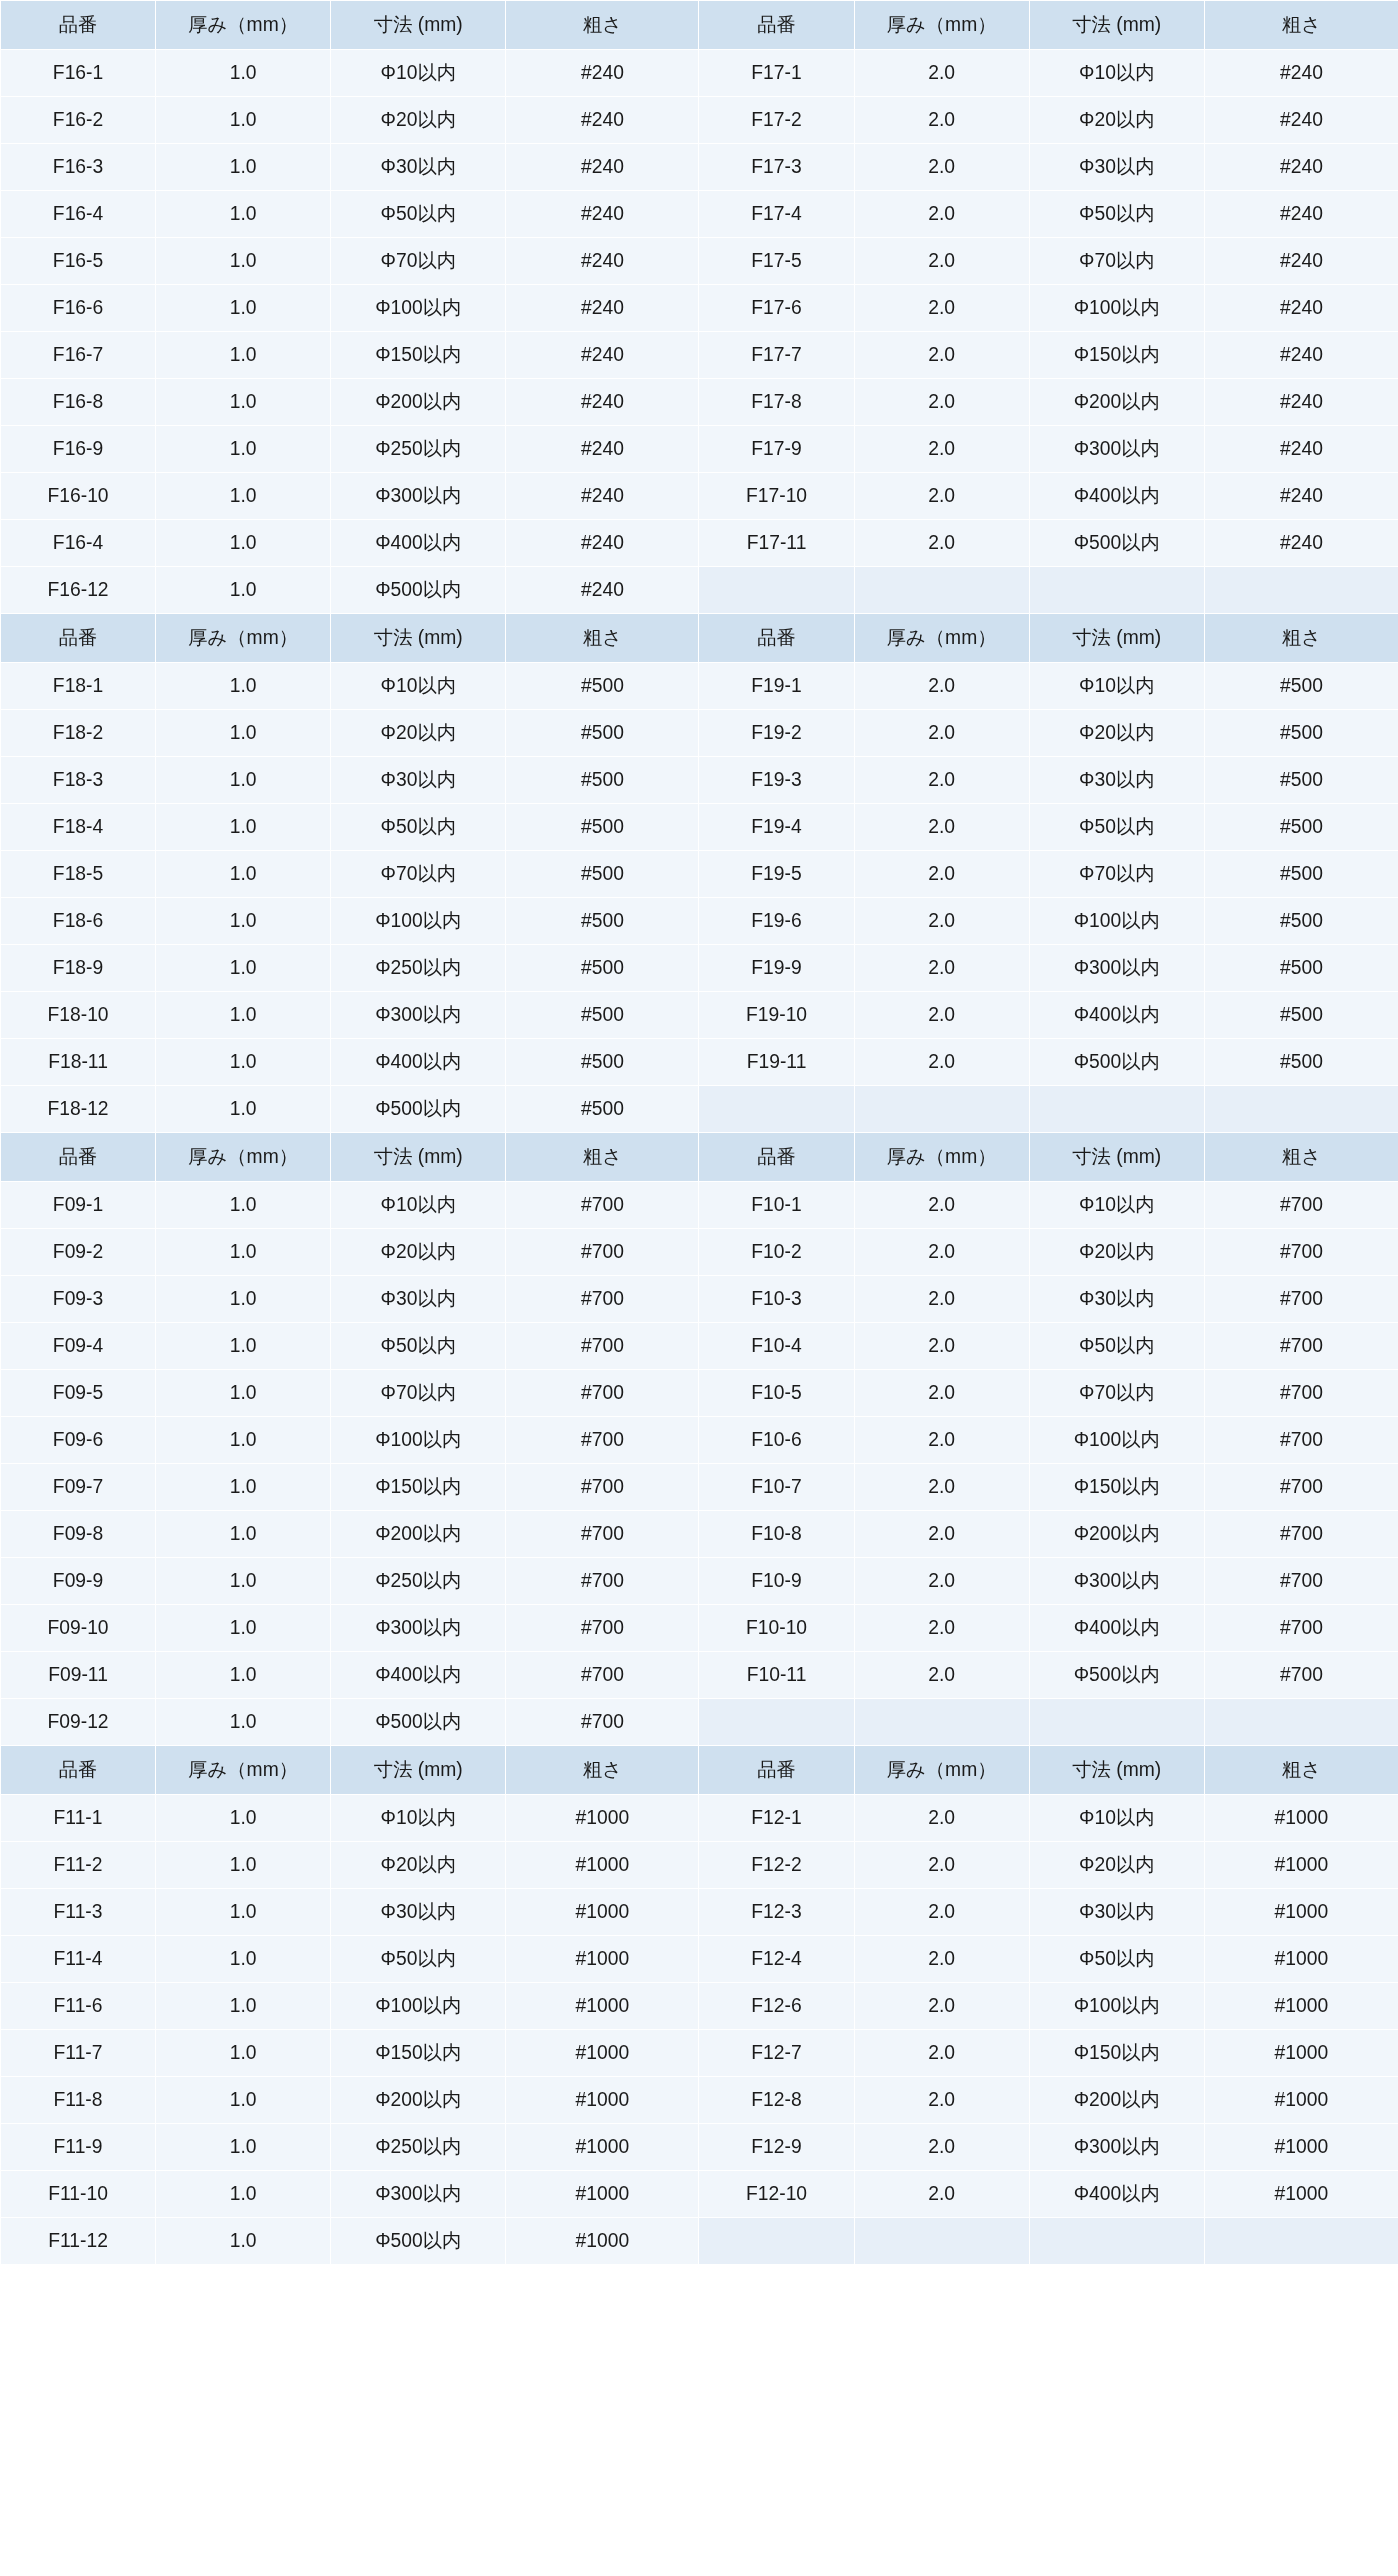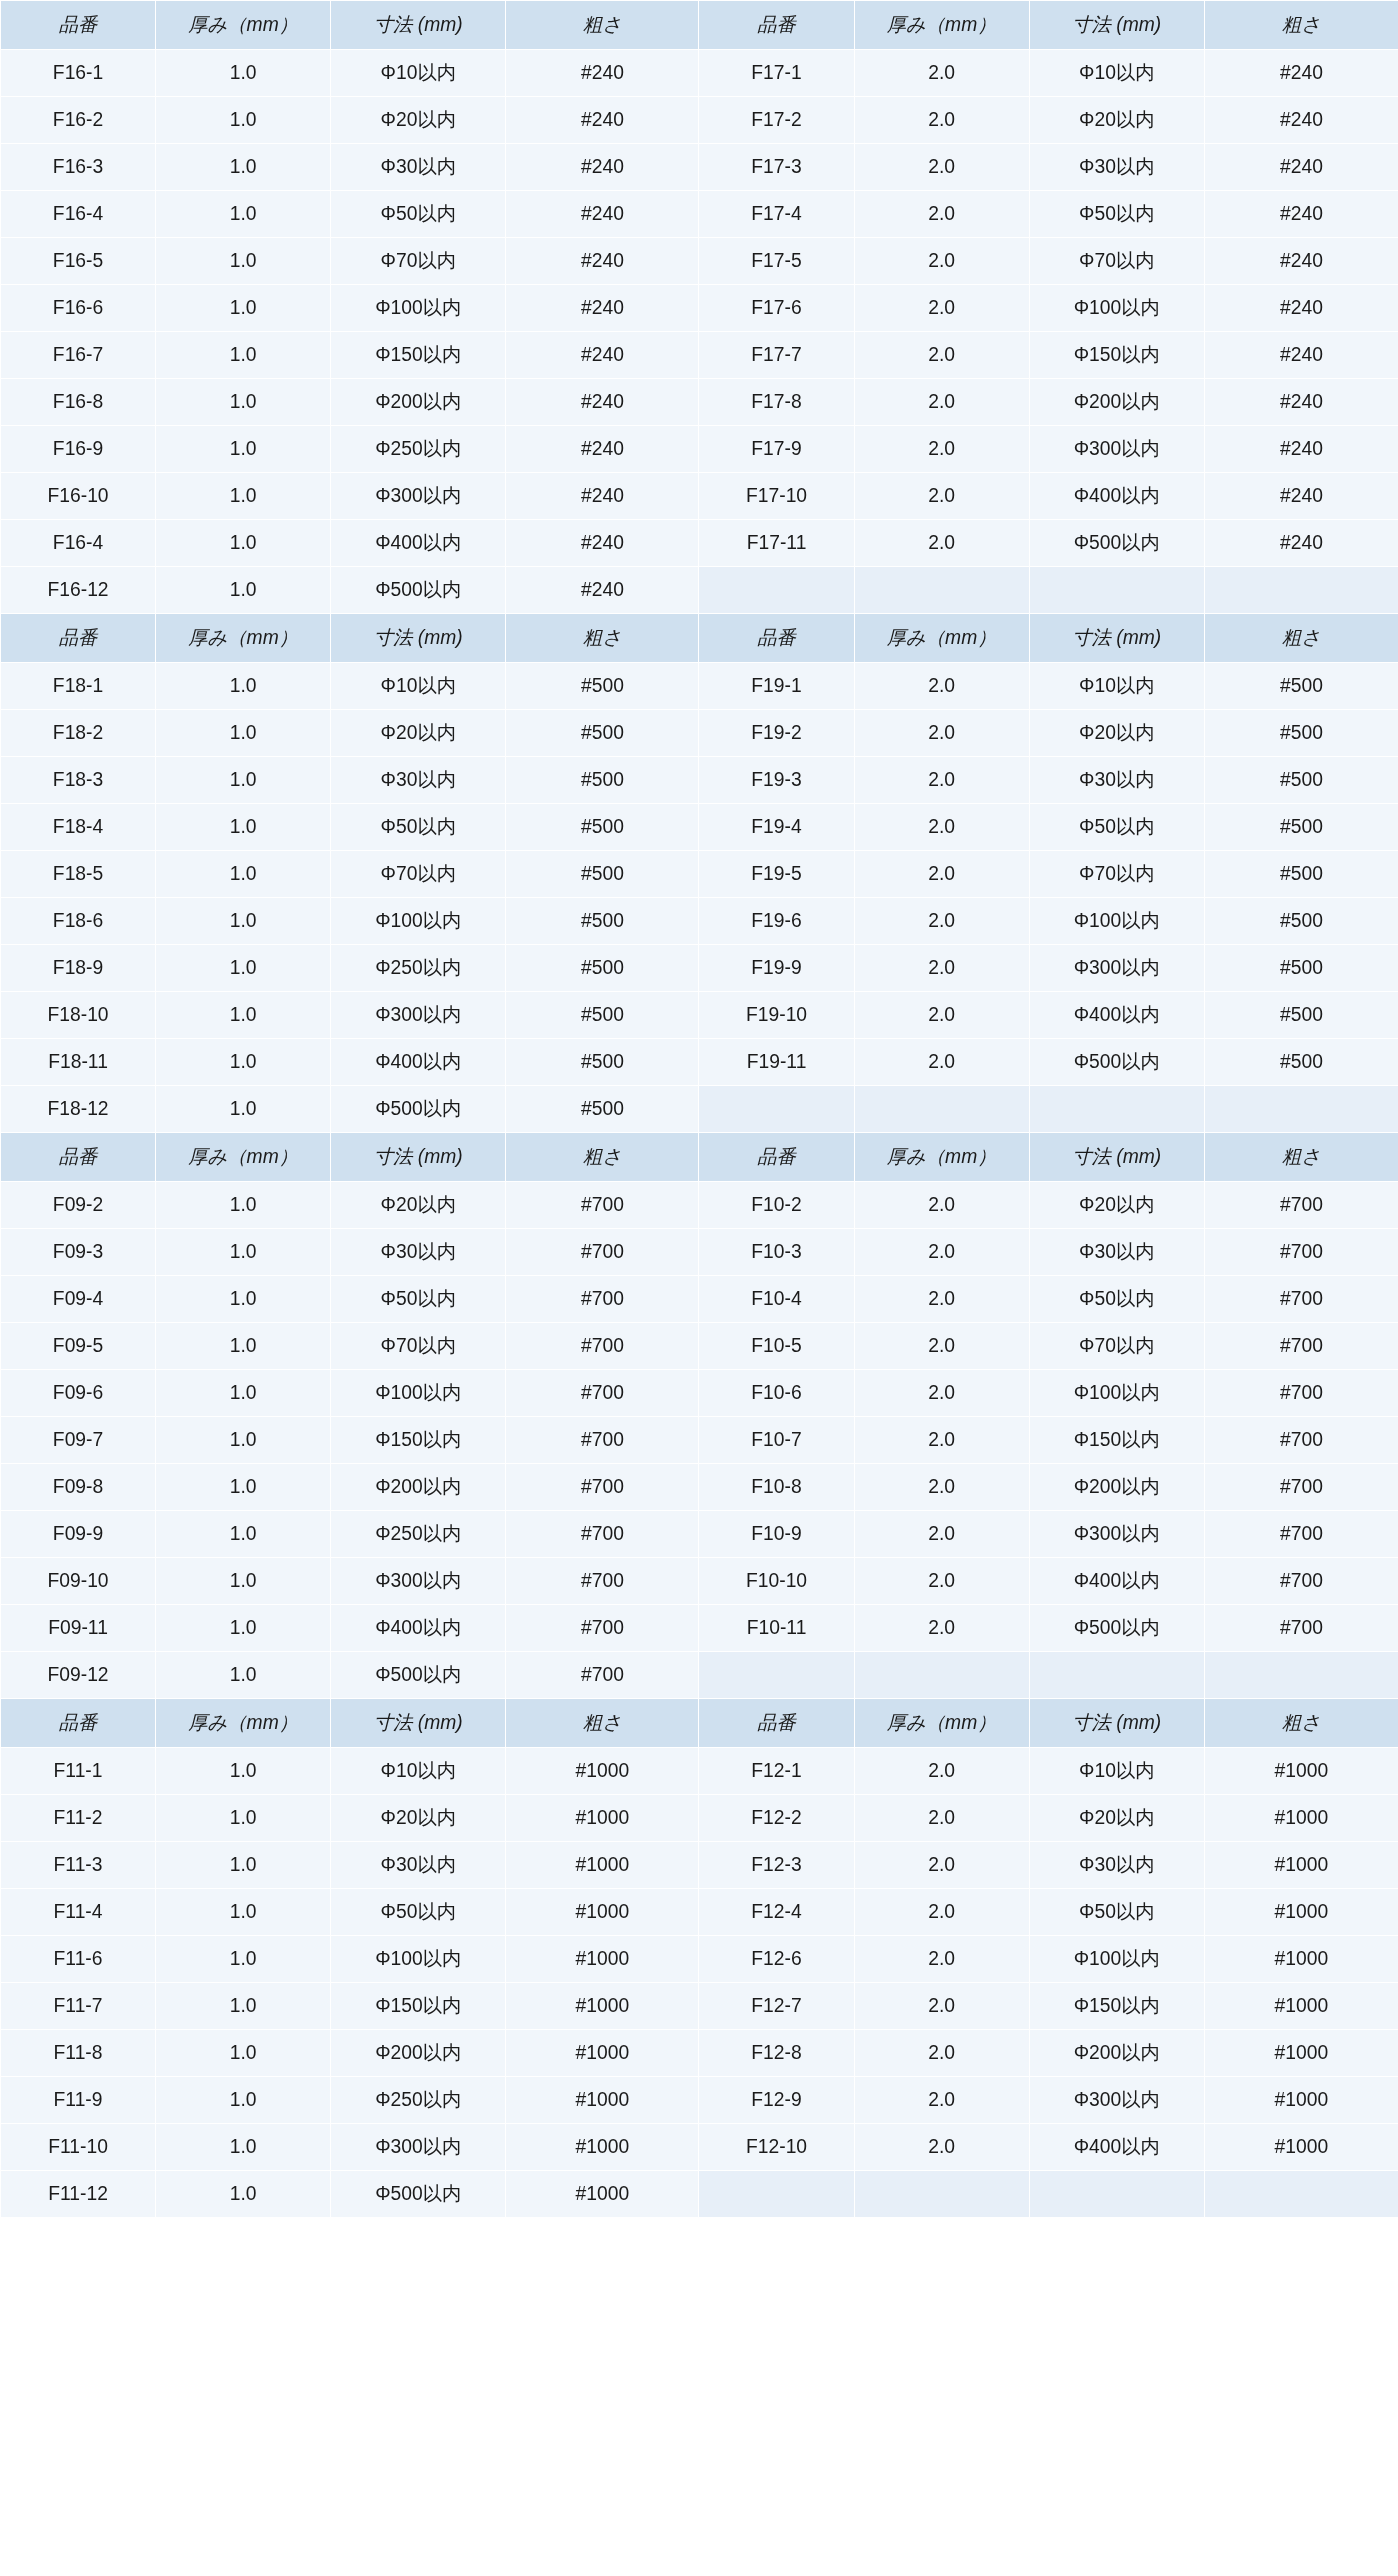--- a/index.html
+++ b/index.html
@@ -39,21 +39,20 @@
     font-weight: normal;
     padding: 0 3.7px;
     box-sizing: border-box;
     line-height: 1.2;
   }
   tr.header-row th {
     background: #cfe0ef;
     color: #1a1a1a;
     font-weight: normal;
     height: 49px;
-    font-style: italic;
   }
   tr.data-row td {
     background: #f1f6fb;
   }
   tr.data-row td.empty {
     background: #e7eff8;
   }
 </style>
 </head>
 <body>
@@ -315,20 +314,30 @@
           <th>品番</th>
           <th>厚み（mm）</th>
           <th>寸法 (mm)</th>
           <th>粗さ</th>
           <th>品番</th>
           <th>厚み（mm）</th>
           <th>寸法 (mm)</th>
           <th>粗さ</th>
         </tr>
         <tr class="data-row">
+          <td>F09-1</td>
+          <td>1.0</td>
+          <td>Φ10以内</td>
+          <td>#700</td>
+          <td>F10-1</td>
+          <td>2.0</td>
+          <td>Φ10以内</td>
+          <td>#700</td>
+        </tr>
+        <tr class="data-row">
           <td>F09-2</td>
           <td>1.0</td>
           <td>Φ20以内</td>
           <td>#700</td>
           <td>F10-2</td>
           <td>2.0</td>
           <td>Φ20以内</td>
           <td>#700</td>
         </tr>
         <tr class="data-row">

